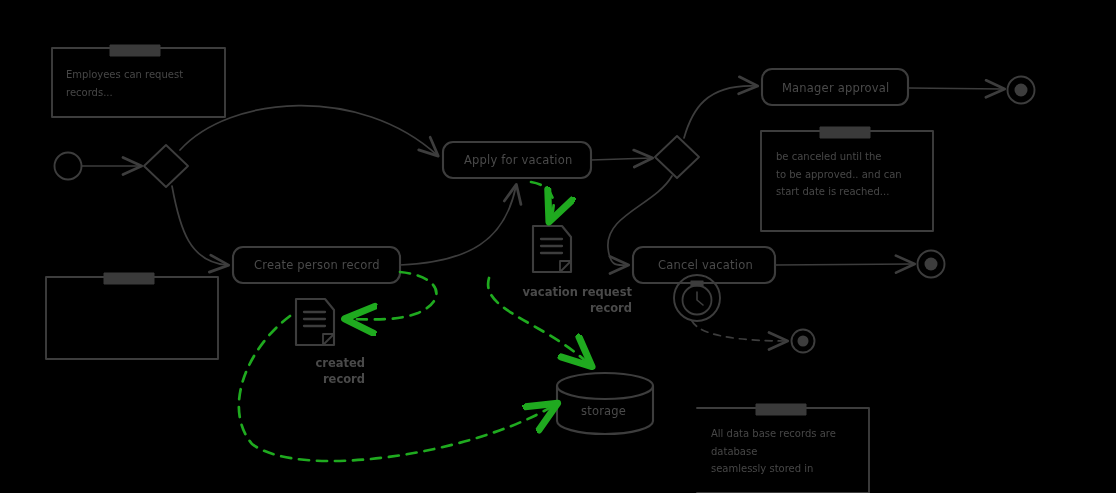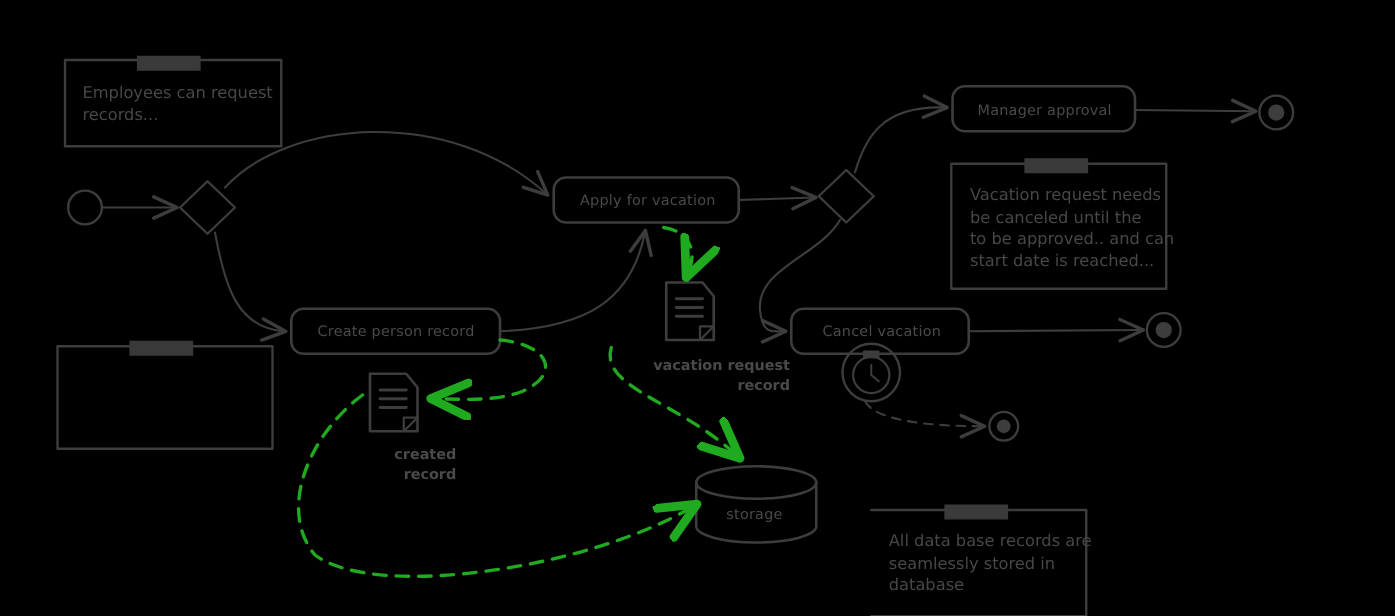--- a/index.html
+++ b/index.html
@@ -18,21 +18,21 @@
     font-size:11.5px;
     font-weight:normal;
     letter-spacing:.2px;
     white-space:nowrap;
     pointer-events:none;
   }
   .note-text{
     position:absolute;
     color:#474747;
     font-family:"DejaVu Sans", sans-serif;
-    font-size:13px;
+    font-size:10px;
     font-weight:normal;
     line-height:17.5px;
     width:165px;
   }
   .datalabel{
     position:absolute;
     color:#4a4a4a;
     font-size:11.5px;
     font-weight:bold;
     text-align:right;
@@ -175,25 +175,24 @@
 
   <div class="lbl" style="left:581px;top:404px;">storage</div>
 
   <div class="note-text" style="left:66px;top:66px;">
     <div>Employees can request</div>
     <div>records...</div>
   </div>
 
 
   <div class="note-text" style="left:776px;top:148px;">
-    <div>Vacation request needs</div>
     <div>be canceled until the</div>
     <div>to be approved.. and can</div>
     <div>start date is reached...</div>
   </div>
 
   <div class="note-text" style="left:711px;top:425px;">
     <div>All data base records are</div>
+    <div>database</div>
     <div>seamlessly stored in</div>
-    <div>database</div>
   </div>
 
 </div>
 
 </body></html>

